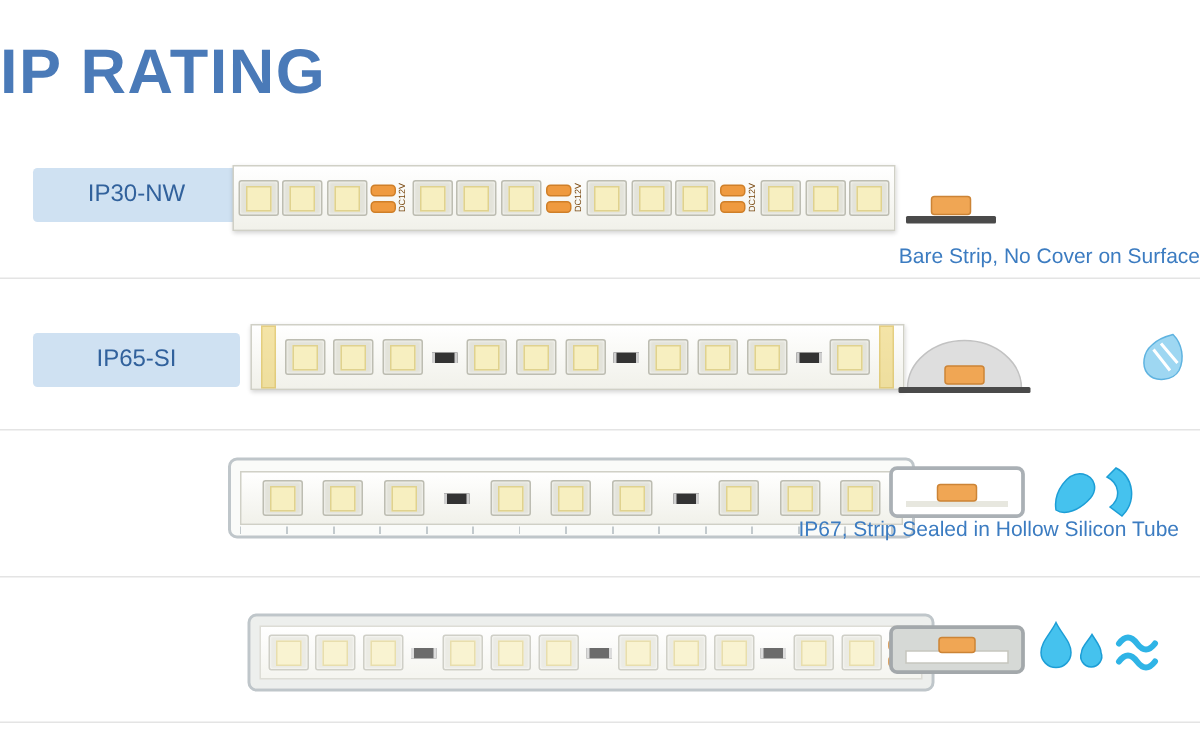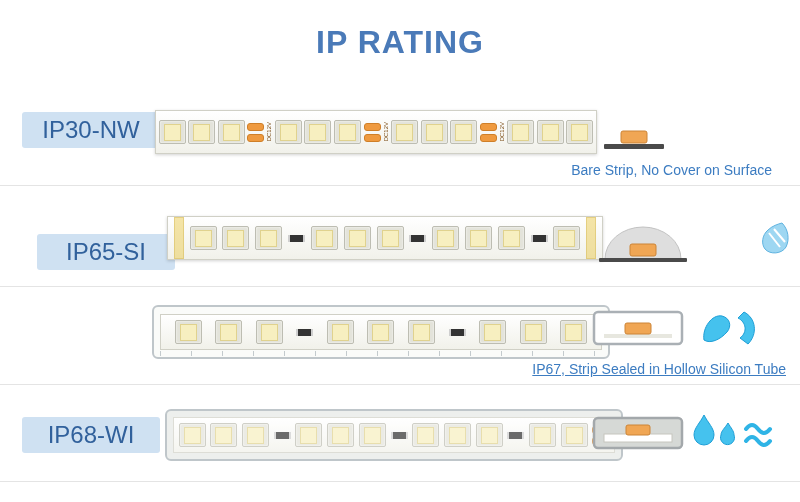--- a/index.html
+++ b/index.html
@@ -1,22 +1,22 @@
 <!DOCTYPE html>
 <html><head>
 <meta charset="utf-8">
 <style>
   html,body { margin:0; padding:0; background:#ffffff; font-family:"Liberation Sans", sans-serif; }
   .page { position:relative; width:800px; height:502px; background:#ffffff; overflow:hidden; }
 
-  .title { position:absolute; top:24px; left:0; width:100%; text-align:center;
-           font-size:32px; font-weight:700; letter-spacing:1px; color:#4a7ab8; }
+  .title { position:absolute; top:24px; left:0; width:100%; text-align:left;
+           font-size:42px; font-weight:700; letter-spacing:1px; color:#4a7ab8; }
 
   .ip-label { position:absolute; left:22px; width:138px; height:36px; background:#cfe1f2;
-              color:#31619c; font-size:24px; font-weight:500; border-radius:3px;
+              color:#31619c; font-size:16px; font-weight:500; border-radius:3px;
               display:flex; align-items:center; justify-content:center; }
 
   .divider { position:absolute; left:0; width:800px; height:1px; background:#e4e4e4; }
 
   .caption { position:absolute; color:#3c7cc1; font-size:14px; }
 
   
   .strip { display:flex; align-items:center; justify-content:space-evenly;
            background:linear-gradient(#ffffff,#f1f1ea); border:1px solid #d0d0c6;
            box-shadow:0 1px 3px rgba(0,0,0,0.18); }
@@ -112,24 +112,24 @@
       <div class="led">
         <div class="led-inner"></div>
       </div>
     </div>
   <div class="icon-box" style="left:602px; top:120px;">
     <svg width="64" height="32" viewBox="0 0 64 32">
       <rect x="2" y="24" width="60" height="5" rx="1" fill="#4a4a4a"></rect>
       <rect x="19" y="11" width="26" height="12" rx="2" fill="#f0a654" stroke="#cc8436"></rect>
     </svg>
   </div>
-  <div class="caption" style="top:162px; right:28px;">Bare Strip, No Cover on Surface</div>
+  <div class="caption" style="top:162px; right:0;">Bare Strip, No Cover on Surface</div>
   <div class="divider" style="top:185px;"></div>
 
-  <div class="ip-label" style="top:234px;margin-left:15px;">IP65-SI</div>
+  <div class="ip-label" style="top:222px;">IP65-SI</div>
   <div class="strip abs gel" style="left:167px; top:216px; width:434px; height:42px;">
       <div class="led">
         <div class="led-inner"></div>
       </div>
       <div class="led">
         <div class="led-inner"></div>
       </div>
       <div class="led">
         <div class="led-inner"></div>
       </div>
@@ -213,24 +213,23 @@
       <rect x="12" y="25" width="68" height="4" fill="#e7e7df"></rect>
       <rect x="33" y="14" width="26" height="11" rx="2" fill="#f0a654" stroke="#cc8436"></rect>
     </svg>
   </div>
   <div class="icon-box" style="left:700px; top:308px;">
     <svg width="66" height="40" viewBox="0 0 66 40">
       <path d="M4 32 C2 20 12 6 22 8 C30 10 32 18 27 24 C20 32 10 36 4 32 Z" fill="#45c2ee" stroke="#1d9ed6"></path>
       <path d="M44 4 C56 10 58 26 48 36 L40 30 C48 24 46 14 38 10 Z" fill="#45c2ee" stroke="#1d9ed6"></path>
     </svg>
   </div>
-  <div class="caption" style="top:361px; right:14px;text-decoration:underline;">IP67, Strip Sealed in Hollow Silicon Tube</div>
+  <div class="caption" style="top:344px; right:14px;">IP67, Strip Sealed in Hollow Silicon Tube</div>
   <div class="divider" style="top:384px;"></div>
 
-  <div class="ip-label" style="top:417px;">IP68-WI</div>
   <div class="tube solid" style="left:165px; top:409px; width:442px; height:48px;">
     <div class="strip">
         <div class="led">
           <div class="led-inner"></div>
         </div>
         <div class="led">
           <div class="led-inner"></div>
         </div>
         <div class="led">
           <div class="led-inner"></div>

